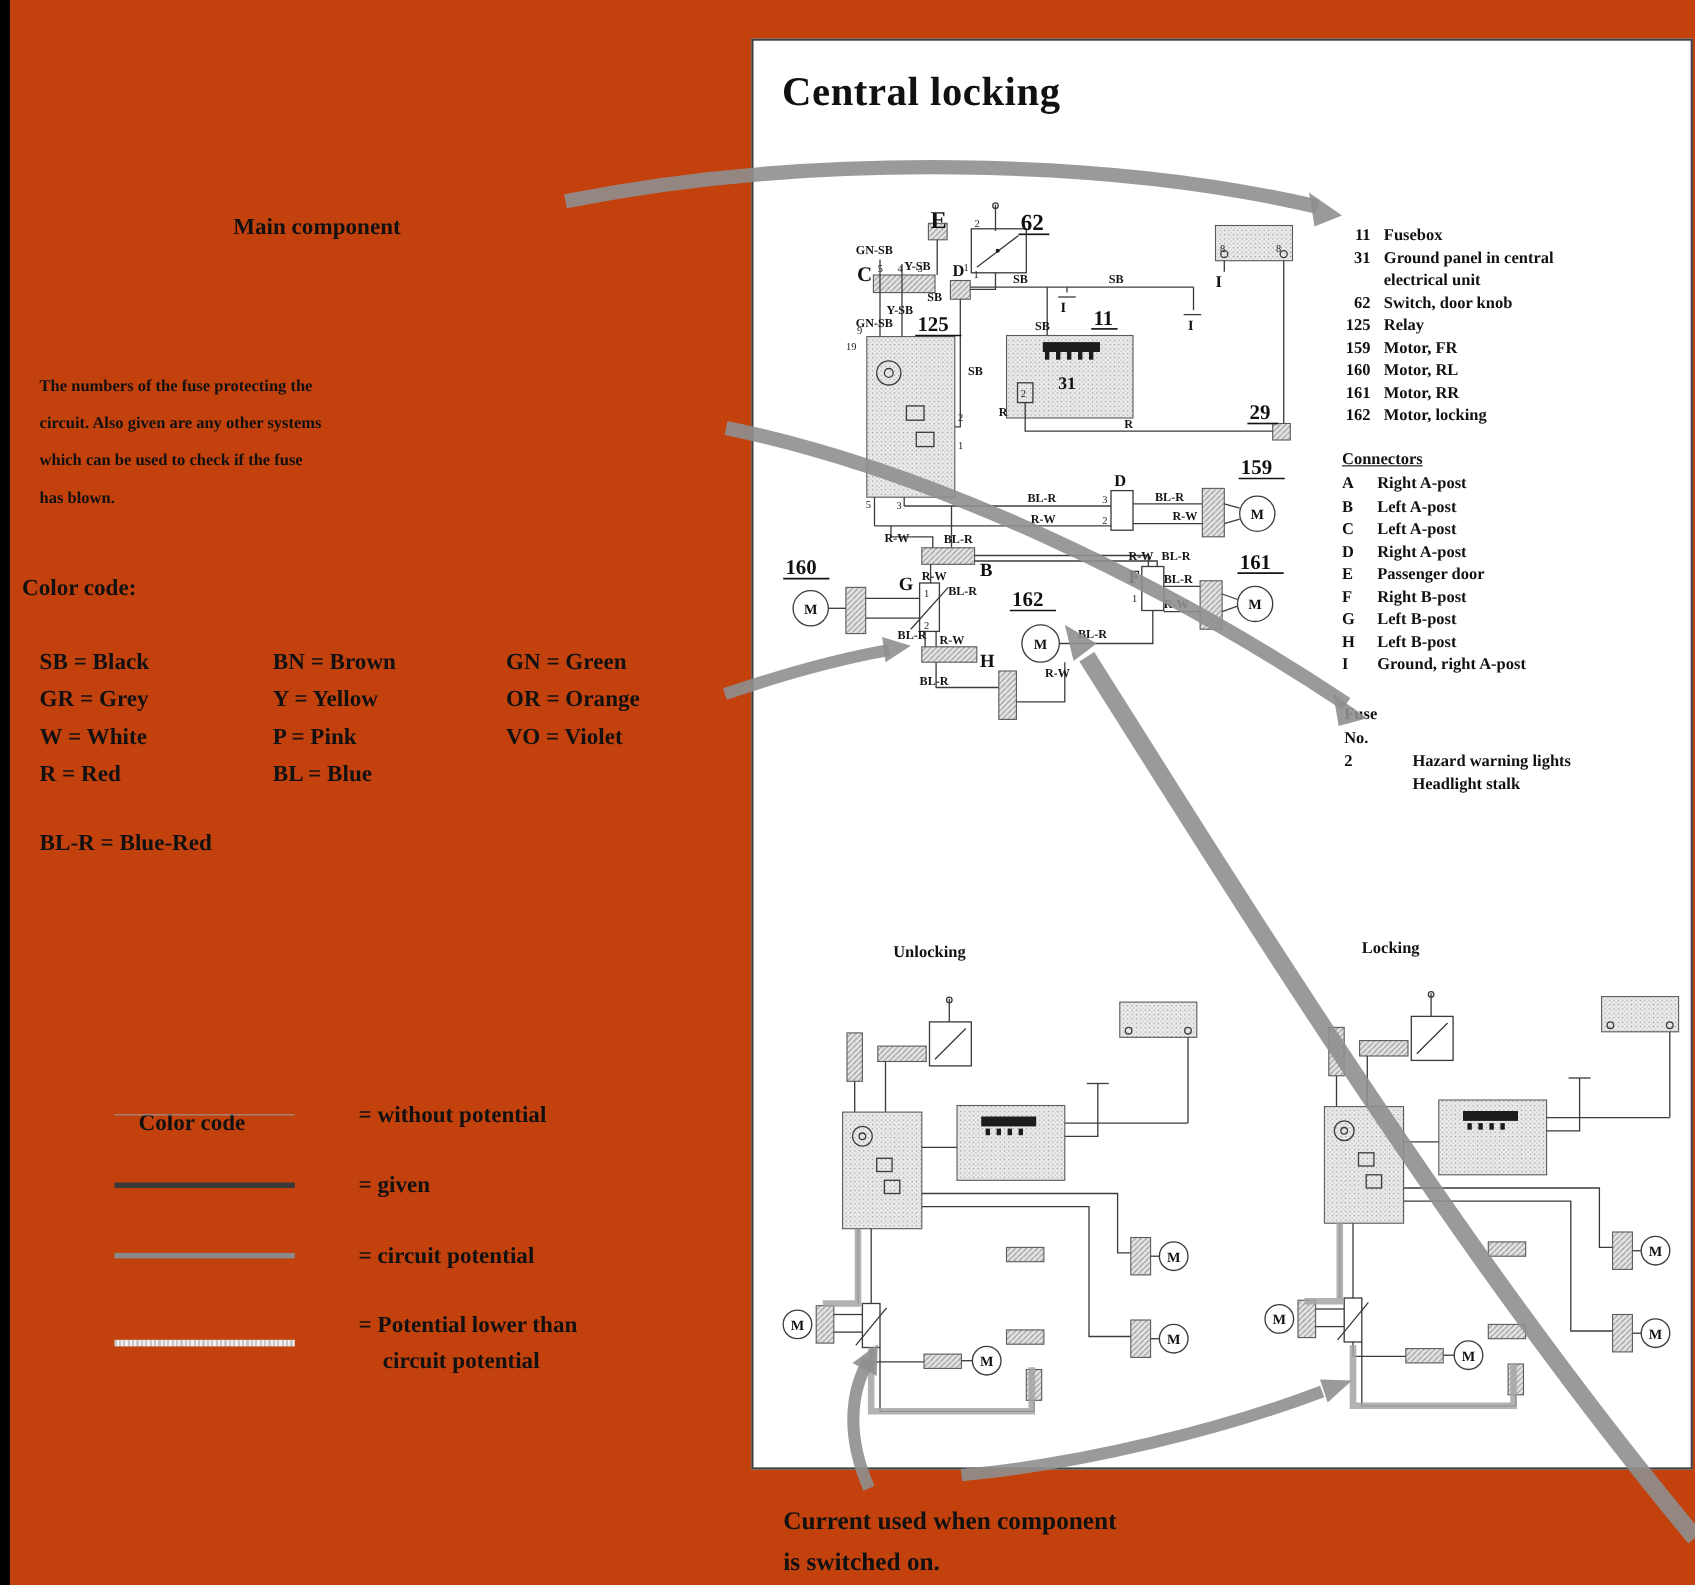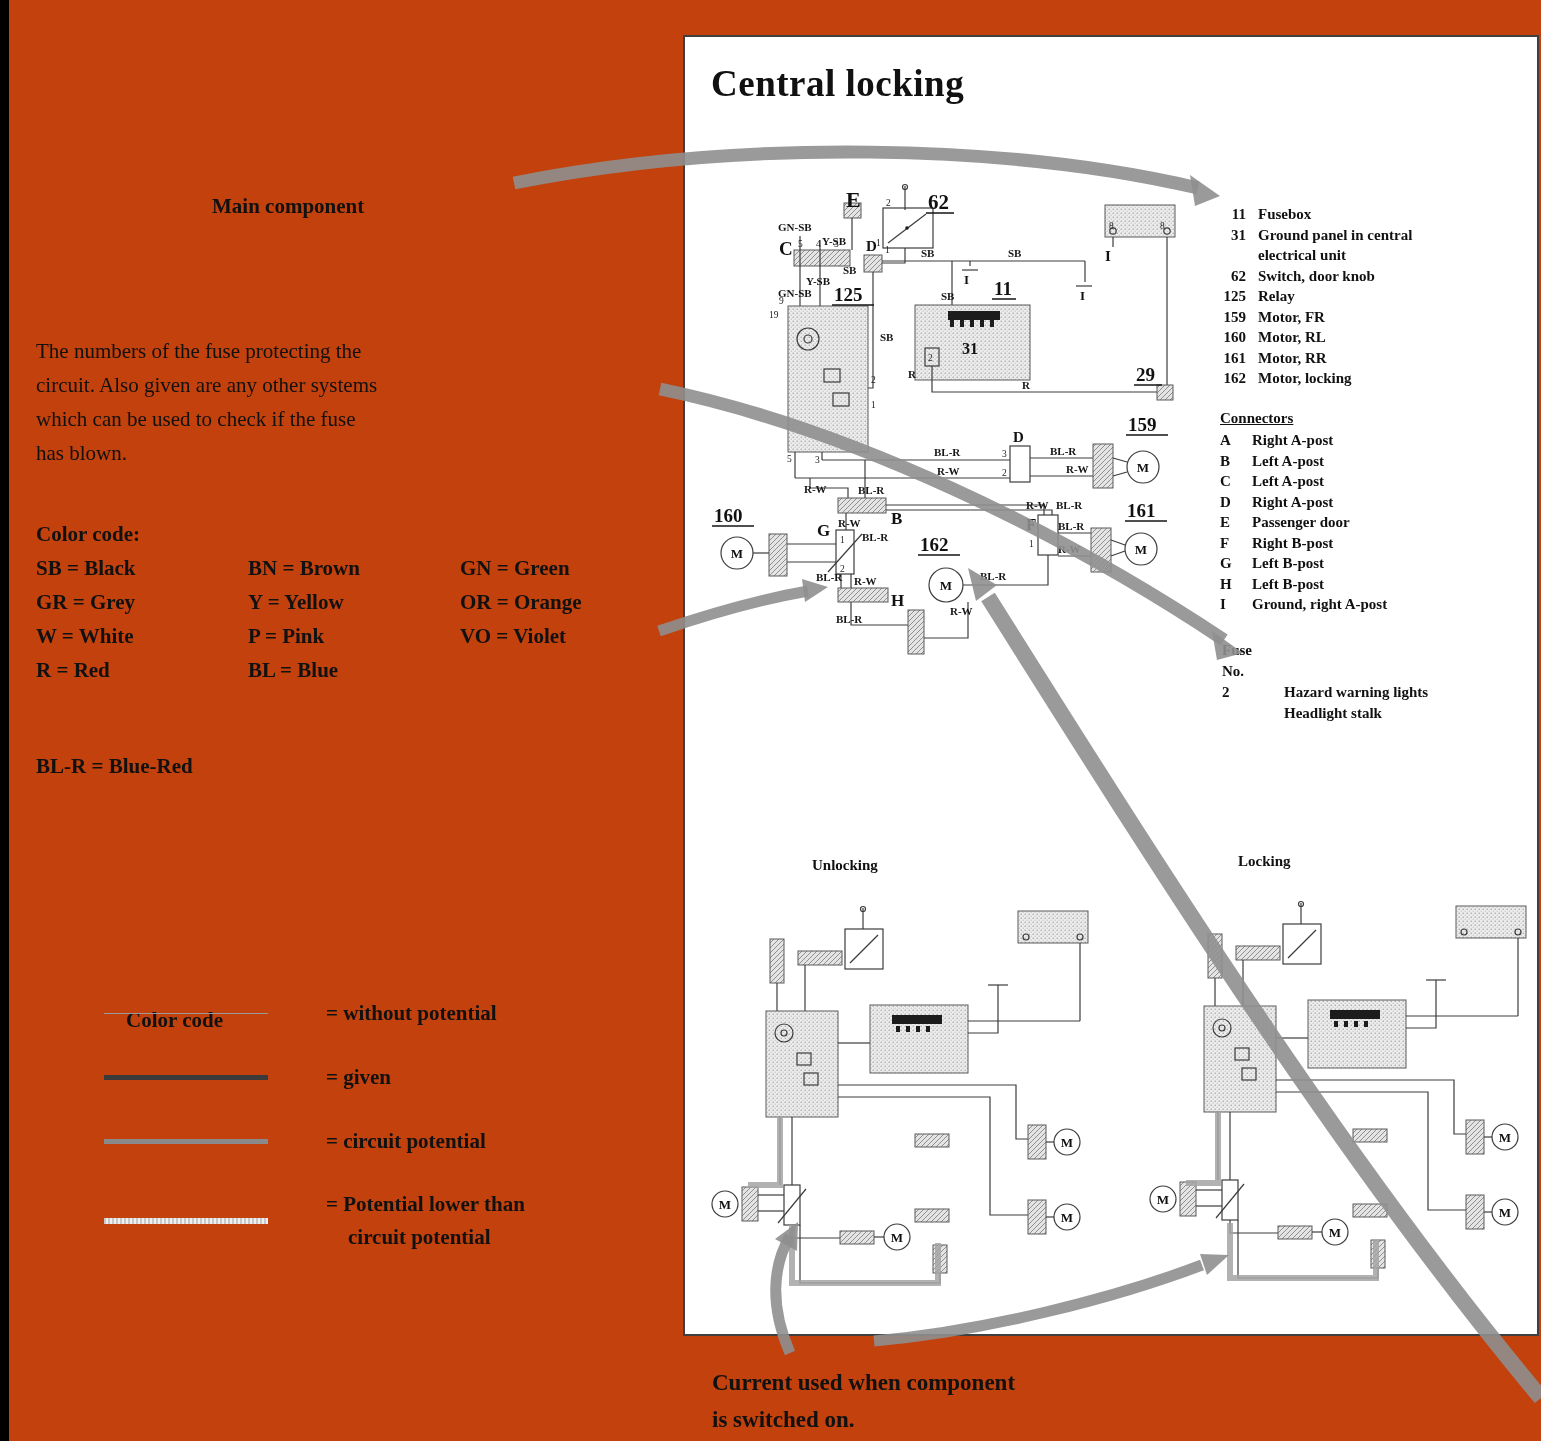--- a/index.html
+++ b/index.html
@@ -3,23 +3,23 @@
 <meta charset="utf-8">
 <style>
   *{margin:0;padding:0;box-sizing:border-box}
   body{background:#fcfcfb;font-family:"Liberation Serif","DejaVu Serif",serif;color:#111}
   .canvas{position:relative;width:1541px;height:1441px;background:#c2410c;overflow:hidden}
   .abs{position:absolute}
   .scan-edge{left:0;top:0;width:9px;height:100%;background:#000}
   .page-frame{left:683px;top:35px;width:856px;height:1301px;border:2px solid #3f3f3f;background:#fff}
   .title{left:711px;top:62px;font-size:37px;font-weight:bold;letter-spacing:.5px}
   .main-comp{left:212px;top:194px;font-size:21px;font-weight:bold}
-  .fuse-note{left:36px;top:334px;font-size:21px;font-weight:normal;line-height:34px}
-  .cc-head{left:36px;top:522px;font-size:21px;font-weight:bold}
-  .cc-grid{left:36px;top:551px;display:grid;grid-template-columns:212px 212px 200px;font-size:21px;font-weight:bold;line-height:34px}
+  .fuse-note{left:36px;top:334px;font-size:15px;font-weight:bold;line-height:34px}
+  .cc-head{left:20px;top:522px;font-size:21px;font-weight:bold}
+  .cc-grid{left:36px;top:584px;display:grid;grid-template-columns:212px 212px 200px;font-size:21px;font-weight:bold;line-height:34px}
   .blr{left:36px;top:754px;font-size:21px;font-weight:bold}
   .cc2-head{left:126px;top:1008px;font-size:21px;font-weight:bold}
   .line-list{left:104px;top:996px}
   .line-row{display:flex;align-items:center;margin-bottom:30px;min-height:34px}
   .sample{width:164px;margin-right:58px;flex:none}
   .thin{border-top:1.5px solid #9a9a9a}
   .ground{height:5px;background:#3a3a3a}
   .circuit{height:5px;background:#8a8a8a}
   .lower{height:6px;background:repeating-linear-gradient(90deg,#c8c8c8 0 2px,#efefef 2px 4px)}
   .line-label{font-size:21px;font-weight:bold;line-height:33px}

